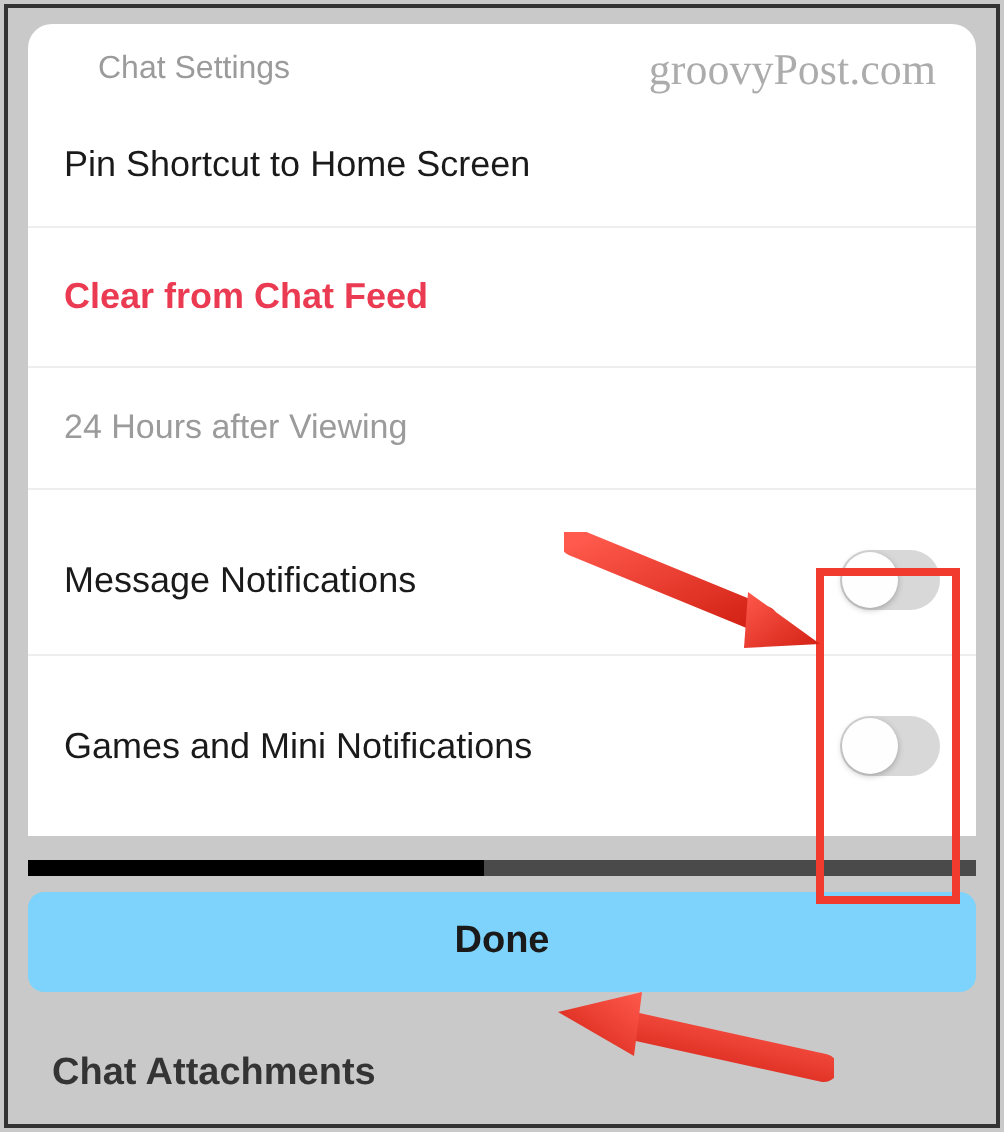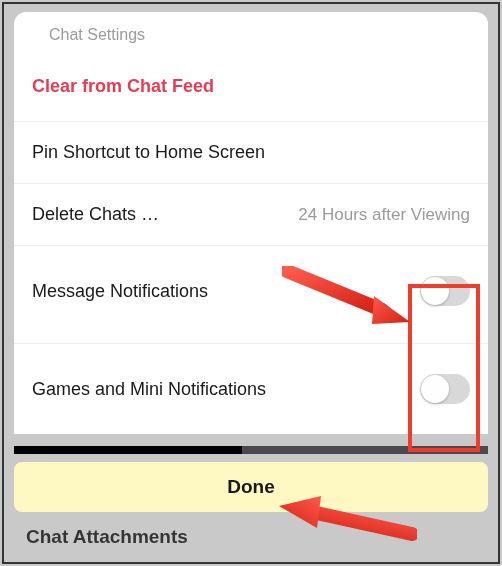--- a/index.html
+++ b/index.html
@@ -106,21 +106,21 @@
       top: 0;
     }
     .progress-fill {
       height: 8px;
       background: #000000;
       width: 48%;
       position: absolute;
       top: 0;
     }
     .done-bar {
-      background: #fef9c3;
+      background: #7dd3fc;
       border-radius: 8px;
       margin: 6px 10px 0 10px;
       padding: 14px;
       text-align: center;
       font-size: 19px;
       font-weight: 700;
       color: #1a1a1a;
       position: relative;
     }
     .bg-text {
@@ -144,39 +144,39 @@
       position: absolute;
       z-index: 45;
       pointer-events: none;
     }
   </style>
 </head>
 <body>
 
 <div class="outer-frame">
 
+  <div class="watermark">groovyPost.com</div>
 
   <div class="sheet">
 
     <div class="sheet-header">Chat Settings</div>
+
+    <div class="row">
+      <span>Pin Shortcut to Home Screen</span>
+    </div>
 
     <div class="row red">
       <span>Clear from Chat Feed</span>
     </div>
 
     <div class="row">
-      <span>Pin Shortcut to Home Screen</span>
-    </div>
-
-    <div class="row">
-      <span>Delete Chats …</span>
       <span class="secondary">24 Hours after Viewing</span>
     </div>
 
-    <div class="row" style="padding-top:30px;padding-bottom:37px;gap:18px;">
+    <div class="row" style="padding-top:30px;padding-bottom:22px;gap:18px;">
       <span>Message Notifications</span>
       <div class="toggle">
         <div class="knob"></div>
       </div>
     </div>
 
     <div class="row" style="padding-top:30px;padding-bottom:30px;">
       <span>Games and Mini Notifications</span>
       <div class="toggle">
         <div class="knob"></div>

